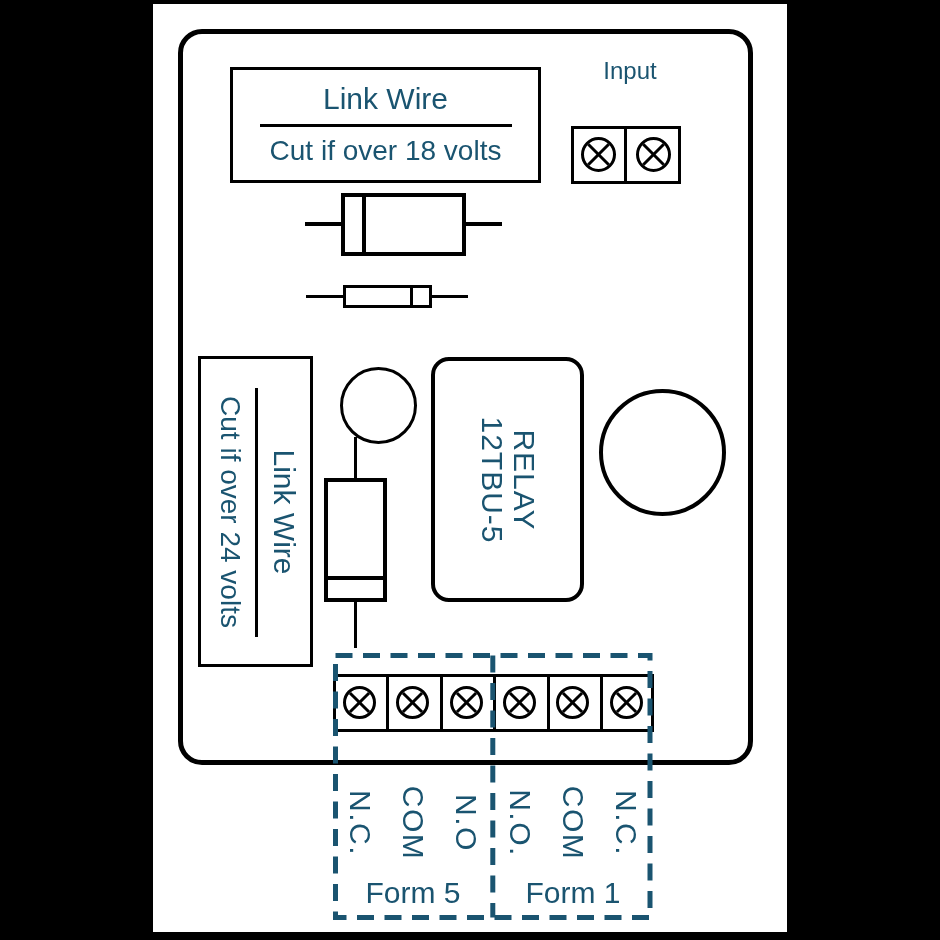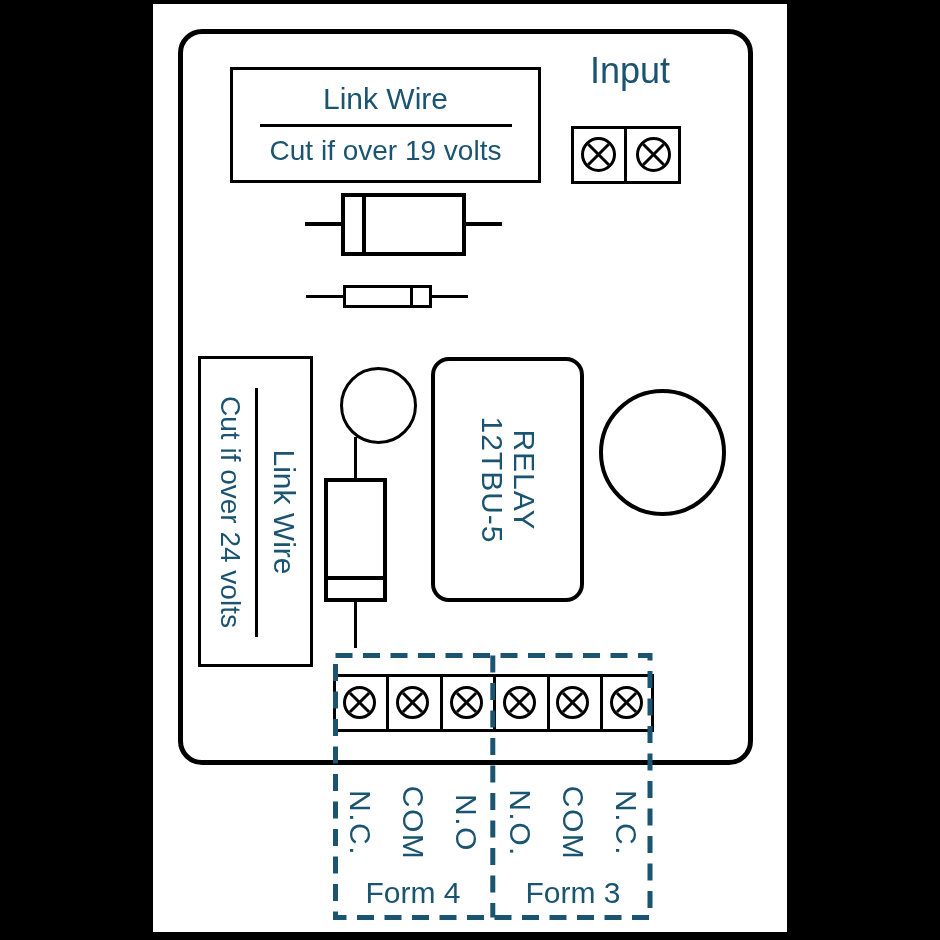--- a/index.html
+++ b/index.html
@@ -8,21 +8,21 @@
   .abs{position:absolute;box-sizing:border-box;}
   .page{left:153px;top:4px;width:634px;height:928px;background:var(--page-bg,#fff);}
   .board{left:178px;top:29px;width:575px;height:736px;border:5px solid #000;border-radius:24px;}
   
   .notice-top{left:230px;top:67px;width:311px;height:116px;border:3px solid #000;
               display:flex;flex-direction:column;align-items:center;justify-content:space-between;padding:4px 0;}
   .notice-top .t{flex:1;display:flex;align-items:center;font-size:30px;}
   .notice-top .s{flex:1;display:flex;align-items:center;font-size:28px;}
   .notice-top .dv{width:252px;height:3px;background:#000;}
   
-  .input-label{left:540px;top:55px;width:180px;text-align:center;font-size:36px;line-height:31px;}
+  .input-label{left:540px;top:55px;width:180px;text-align:center;font-size:24px;line-height:31px;}
   .tblock{border:3px solid #000;background:#fff;}
   .vdiv{width:3px;background:#000;}
   .screw{border:3px solid #000;border-radius:50%;}
   .screw::before,.screw::after{content:"";position:absolute;left:0;right:0;top:50%;height:3px;margin-top:-1.5px;background:#000;}
   .screw::before{transform:rotate(45deg);}
   .screw::after{transform:rotate(-45deg);}
   
   .rect{border:4px solid #000;background:#fff;}
   .thinrect{border:3px solid #000;background:#fff;}
   .bar{background:#000;}
@@ -42,21 +42,21 @@
 
 <div class="canvas">
 
   <div class="abs page"></div>
 
   <div class="abs board"></div>
 
   <div class="abs notice-top">
     <div class="t">Link Wire</div>
     <div class="dv"></div>
-    <div class="s">Cut if over 19 volts</div>
+    <div class="s">Cut if over 18 volts</div>
   </div>
 
   <div class="abs input-label">
     <div>Input</div>
   </div>
   <div class="abs tblock" style="left:571px;top:126px;width:110px;height:58px;"></div>
   <div class="abs vdiv" style="left:624px;top:126px;height:58px;"></div>
   <div class="abs screw" style="left:581px;top:137px;width:35px;height:35px;"></div>
   <div class="abs screw" style="left:636px;top:137px;width:35px;height:35px;"></div>
 
@@ -107,16 +107,16 @@
     <line x1="492.8" y1="655.5" x2="492.8" y2="917.5" stroke="#1A5470" stroke-width="5" stroke-dasharray="17 10.5"></line>
   </svg>
 
   <div class="rot pin" style="left:360px;top:823px;">N.C.</div>
   <div class="rot pin" style="left:413px;top:823px;">COM</div>
   <div class="rot pin" style="left:466px;top:823px;">N.O</div>
   <div class="rot pin" style="left:520px;top:823px;">N.O.</div>
   <div class="rot pin" style="left:573px;top:823px;">COM</div>
   <div class="rot pin" style="left:626px;top:823px;">N.C.</div>
 
-  <div class="abs form-label" style="left:333px;top:876px;width:160px;text-align:center;">Form 4</div>
-  <div class="abs form-label" style="left:493px;top:876px;width:160px;text-align:center;">Form 3</div>
+  <div class="abs form-label" style="left:333px;top:876px;width:160px;text-align:center;">Form 5</div>
+  <div class="abs form-label" style="left:493px;top:876px;width:160px;text-align:center;">Form 1</div>
 
 </div>
 
 </body></html>

